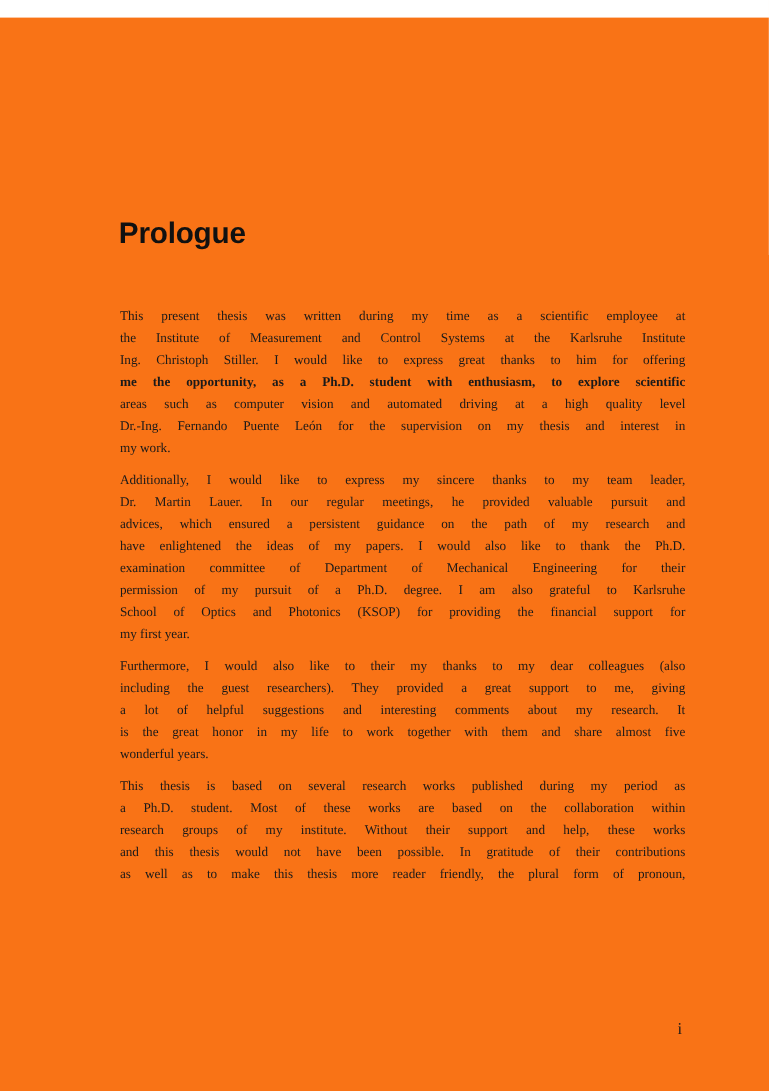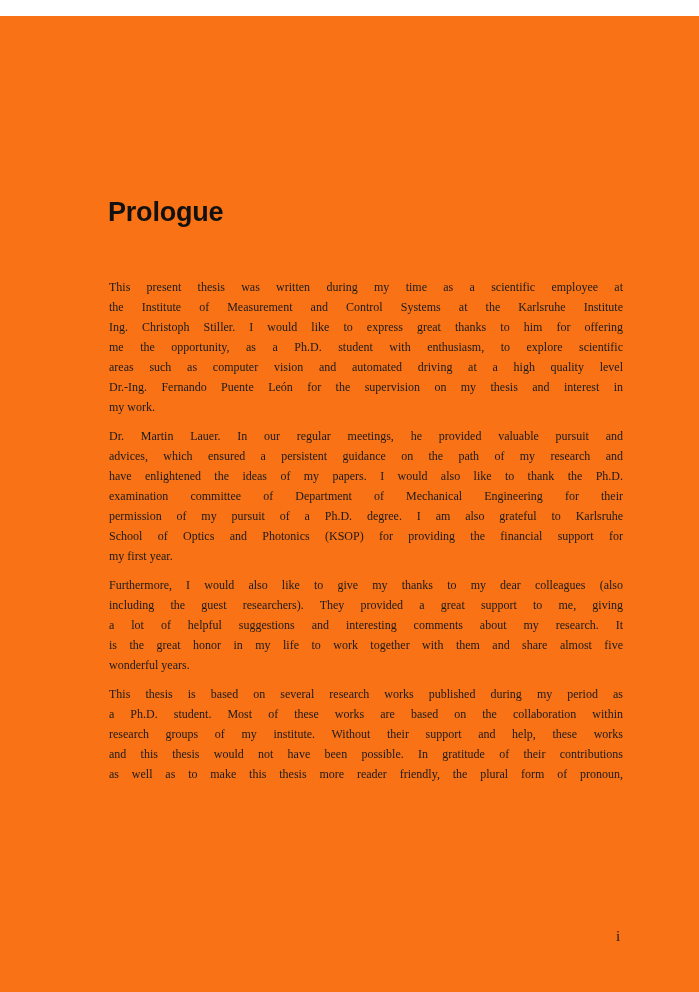--- a/index.html
+++ b/index.html
@@ -29,36 +29,37 @@
 <body>
 
 <div class="page">
   <h1 class="title">Prologue</h1>
 
   <div class="body-text">
     <div class="para">
       <span class="line" style="display: block; width: 514px; word-spacing: 5.16667px;">This present thesis was written during my time as a scientific employee at</span>
       <span class="line" style="display: block; width: 514px; word-spacing: 5.1px;">the Institute of Measurement and Control Systems at the Karlsruhe Institute</span>
       <span class="line" style="display: block; width: 514px; word-spacing: 3px;">Ing. Christoph Stiller.  I would like to express great thanks to him for offering</span>
-      <span class="line" style="display: block; width: 514px; word-spacing: 4.36364px;">me the opportunity, as a Ph.D. student with enthusiasm, to explore scientific</span>
+      <span class="line" style="display: block; width: 514px; word-spacing: 4.36364px; font-weight: bold;">me the opportunity, as a Ph.D. student with enthusiasm, to explore scientific</span>
       <span class="line" style="display: block; width: 514px; word-spacing: 4.5px;">areas such as computer vision and automated driving at a high quality level</span>
       <span class="line" style="display: block; width: 514px; word-spacing: 2.75px;">Dr.-Ing. Fernando Puente León for the supervision on my thesis and interest in</span>
       <span class="line last">my work.</span>
     </div>
     <div class="para">
+      <span class="line" style="display: block; width: 514px; word-spacing: 4.91667px;">Additionally, I would like to express my sincere thanks to my team leader,</span>
       <span class="line" style="display: block; width: 514px; word-spacing: 3.23077px;">Dr.  Martin Lauer.  In our regular meetings, he provided valuable pursuit and</span>
       <span class="line" style="display: block; width: 514px; word-spacing: 3.91667px;">advices, which ensured a persistent guidance on the path of my research and</span>
       <span class="line" style="display: block; width: 514px; word-spacing: 2.93333px;">have enlightened the ideas of my papers.  I would also like to thank the Ph.D.</span>
       <span class="line" style="display: block; width: 514px; word-spacing: 6.75px;">examination committee of Department of Mechanical Engineering for their</span>
       <span class="line" style="display: block; width: 514px; word-spacing: 3.92857px;">permission of my pursuit of a Ph.D. degree.  I am also grateful to Karlsruhe</span>
       <span class="line" style="display: block; width: 514px; word-spacing: 2.90909px;">School of Optics and Photonics (KSOP) for providing the financial support for</span>
       <span class="line last">my first year.</span>
     </div>
     <div class="para">
-      <span class="line" style="display: block; width: 514px; word-spacing: 3.30769px;">Furthermore, I would also like to give my thanks to my dear colleagues (also</span>
+      <span class="line" style="display: block; width: 514px; word-spacing: 3.30769px;">Furthermore, I would also like to their my thanks to my dear colleagues (also</span>
       <span class="line" style="display: block; width: 514px; word-spacing: 3.58333px;">including the guest researchers).  They provided a great support to me, giving</span>
       <span class="line" style="display: block; width: 514px; word-spacing: 4.5px;">a lot of helpful suggestions and interesting comments about my research.  It</span>
       <span class="line" style="display: block; width: 514px; word-spacing: 2.6px;">is the great honor in my life to work together with them and share almost five</span>
       <span class="line last">wonderful years.</span>
     </div>
     <div class="para">
       <span class="line" style="display: block; width: 514px; word-spacing: 3.58333px;">This thesis is based on several research works published during my period as</span>
       <span class="line" style="display: block; width: 514px; word-spacing: 4.46154px;">a Ph.D. student.  Most of these works are based on the collaboration within</span>
       <span class="line" style="display: block; width: 514px; word-spacing: 4.16667px;">research groups of my institute.  Without their support and help, these works</span>
       <span class="line" style="display: block; width: 514px; word-spacing: 2.38462px;">and this thesis would not have been possible.  In gratitude of their contributions</span>

